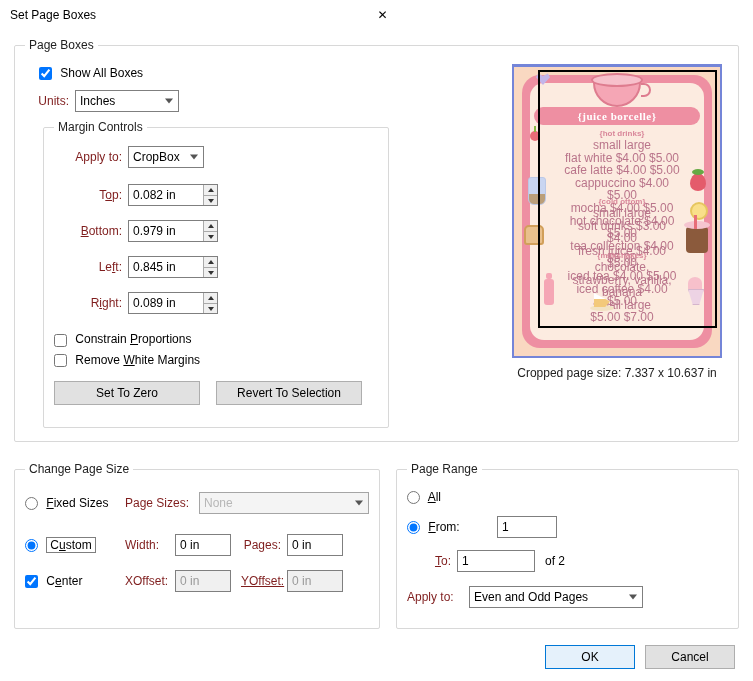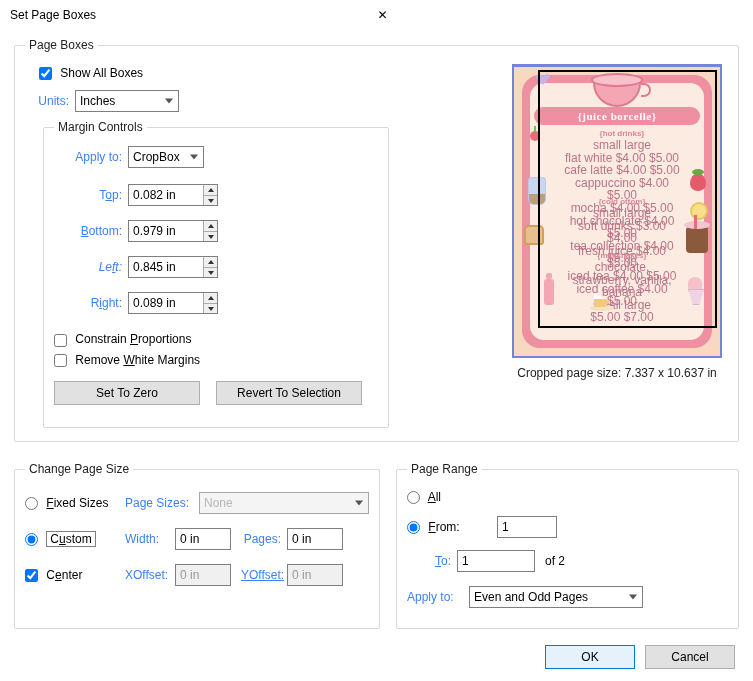--- a/index.html
+++ b/index.html
@@ -4,21 +4,21 @@
 <style>
 * { box-sizing: border-box; font-family: Arial, sans-serif; font-size: 12px; }
 body { margin: 0; background: #fff; width: 753px; height: 681px; position: relative; }
 .titlebar { height: 30px; display: flex; align-items: center; padding: 0 8px 0 10px; }
 .titlebar span { flex: 1; }
 .close-x { font-size: 12px; padding: 4px 8px; cursor: default; }
 fieldset { border: 1px solid #d8d8d8; border-radius: 2px; margin: 0; padding: 8px 10px 12px; }
 legend { padding: 0 4px; color: #222; }
 .main { position: absolute; top: 38px; left: 14px; right: 14px; }
 .row { display: flex; align-items: center; margin-bottom: 8px; }
-.lbl { text-align: right; padding-right: 6px; color: #3b82f6; }
+.lbl { text-align: right; padding-right: 6px; color: #7f1d1d; }
 input[type=checkbox] { width: 13px; height: 13px; margin: 0 5px 0 0; vertical-align: middle; }
 label u { text-decoration: underline; }
 select, input[type=text] { font-size: 12px; border: 1px solid #7f7f7f; height: 22px; padding: 1px 4px; background: #fff; }
 select { padding-right: 18px; appearance: none; background: linear-gradient(#fff,#fff); }
 .select-wrap { position: relative; display: inline-block; }
 .select-wrap::after { content: ""; position: absolute; right: 6px; top: 50%; transform: translateY(-50%); width: 0; height: 0; border-left: 4px solid transparent; border-right: 4px solid transparent; border-top: 5px solid #555; pointer-events: none; }
 .spin { position: relative; display: inline-block; }
 .spin .btns { position: absolute; right: 1px; top: 1px; bottom: 1px; width: 14px; display: flex; flex-direction: column; border-left: 1px solid #aaa; }
 .spin .btns div { flex: 1; display: flex; align-items: center; justify-content: center; font-size: 6px; background: #f0f0f0; border-bottom: 1px solid #aaa; }
 .spin .btns div:last-child { border-bottom: none; }
@@ -114,21 +114,21 @@
             </span></span>
       </div>
       <div class="row" style="margin-bottom:14px;">
         <span class="lbl" style="width:74px;"><u>B</u>ottom:</span>
         <span class="spin"><input type="text" style="width: 90px;" value="0.979 in"><span class="btns">
               <div class="up"></div>
               <div class="dn"></div>
             </span></span>
       </div>
       <div class="row" style="margin-bottom:14px;">
-        <span class="lbl" style="width:74px;font-style:italic;">Le<u>f</u>t:</span>
+        <span class="lbl" style="width:74px;">Le<u>f</u>t:</span>
         <span class="spin"><input type="text" style="width: 90px;" value="0.845 in"><span class="btns">
               <div class="up"></div>
               <div class="dn"></div>
             </span></span>
       </div>
       <div class="row" style="margin-bottom:18px;">
         <span class="lbl" style="width:74px;">R<u>i</u>ght:</span>
         <span class="spin"><input type="text" style="width: 90px;" value="0.089 in"><span class="btns">
               <div class="up"></div>
               <div class="dn"></div>
@@ -212,21 +212,21 @@
           <span><u>F</u>ixed Sizes</span>
         </label>
         <span class="lbl" style="width:74px;text-align:left;">Page Sizes:</span>
         <span class="select-wrap">
           <select disabled="" style="width:170px;">
             <option>None</option>
           </select>
         </span>
       </div>
 
-      <div class="row" style="margin-top:14px;">
+      <div class="row" style="margin-top:20px;">
         <label style="width:100px;">
           <input type="radio" name="ps" checked="" style="">
           <span class="radio-lbl-boxed">C<u>u</u>stom</span>
         </label>
         <span class="lbl" style="width:50px;text-align:left;">Width:</span>
         <input type="text" style="width: 56px;" value="0 in">
         <span class="lbl" style="width:56px;padding-left:10px;">Pages:</span>
         <input type="text" style="width: 56px;" value="0 in">
       </div>
 

